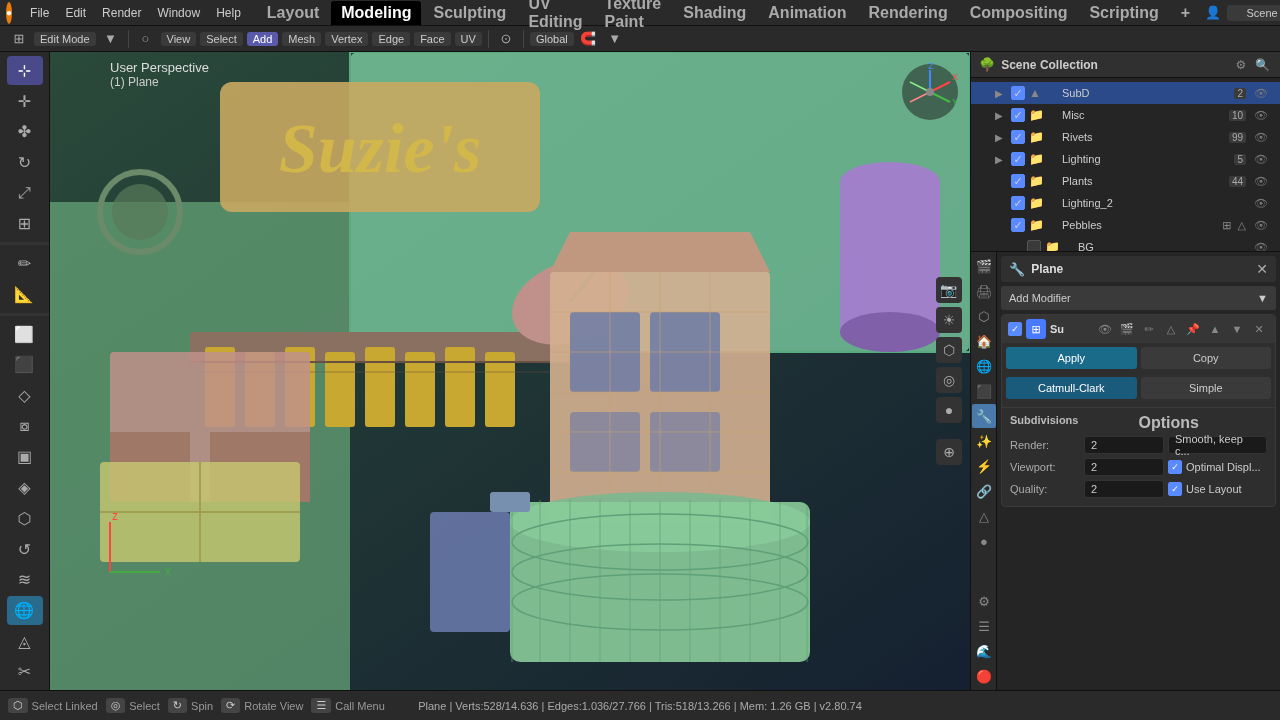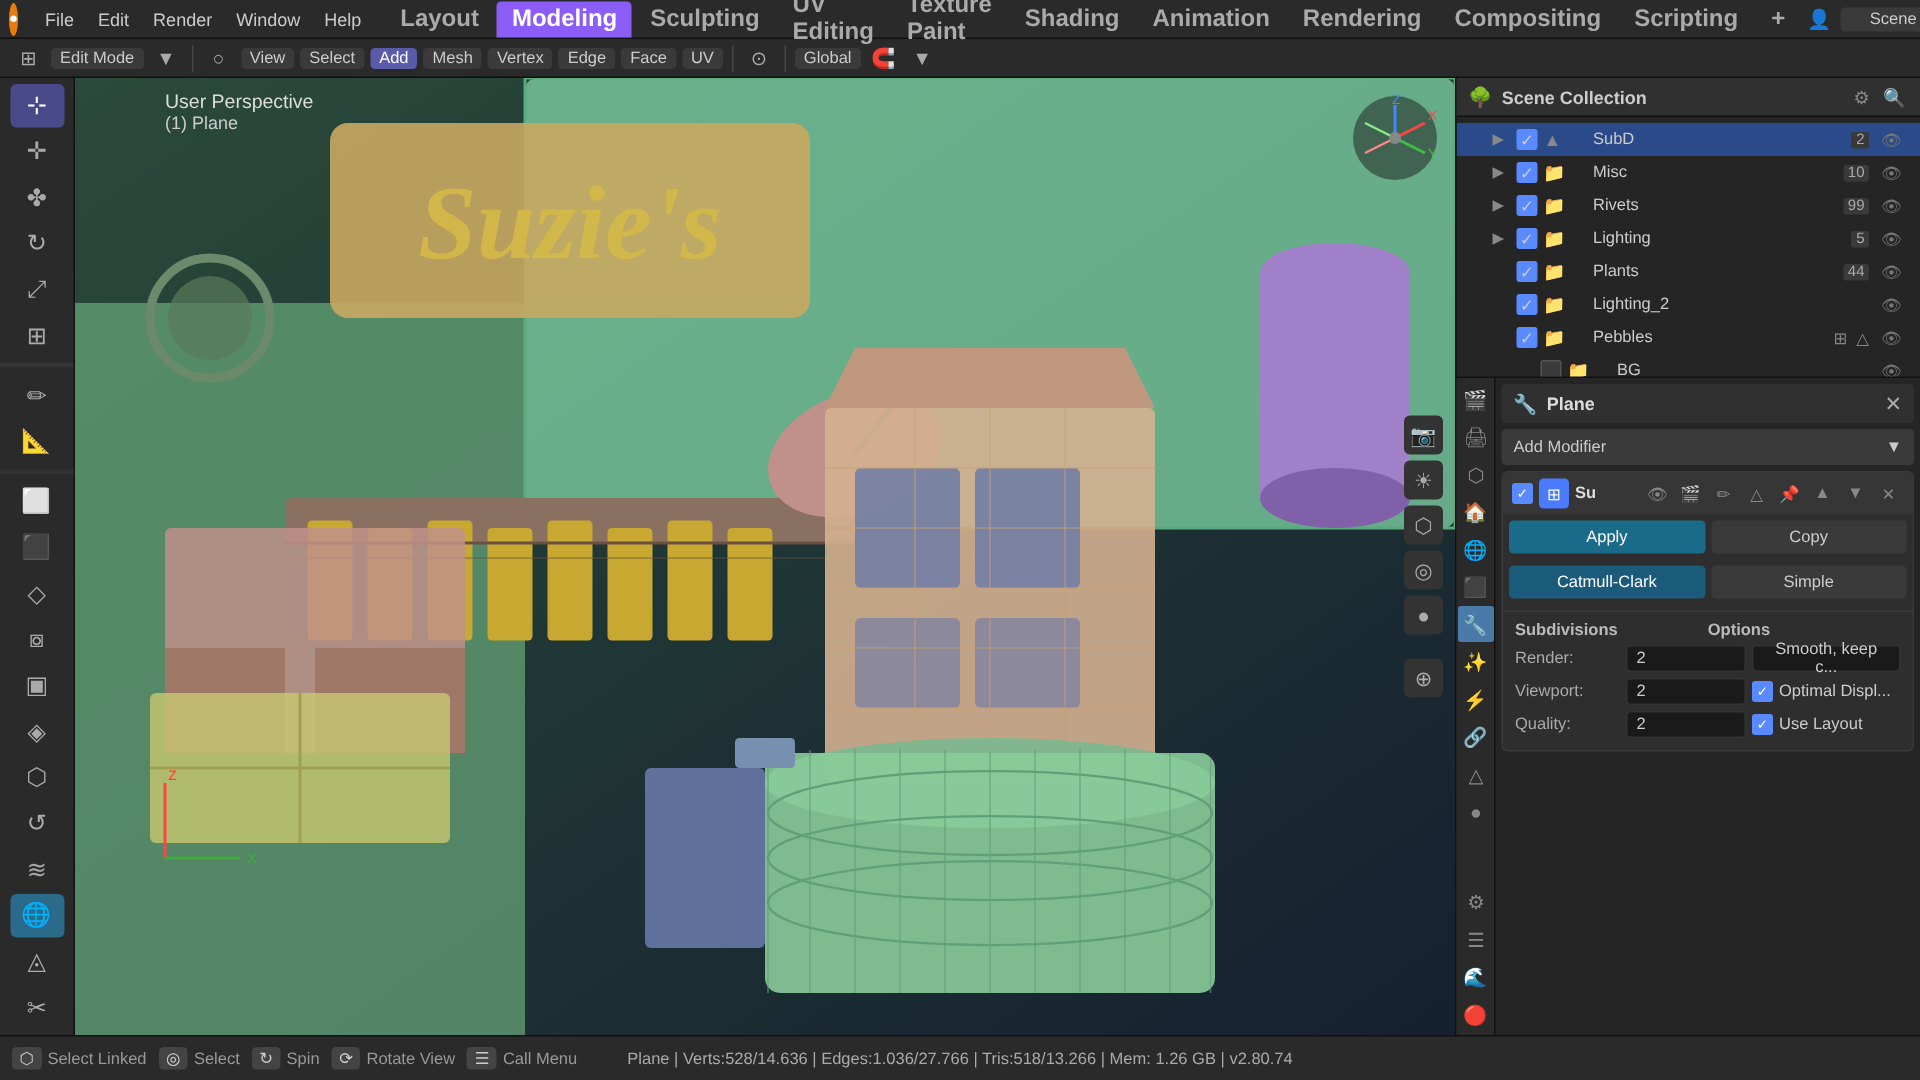--- a/index.html
+++ b/index.html
@@ -55,21 +55,21 @@
     }
     .workspace-tab {
       padding: 3px 10px;
       cursor: pointer;
       color: #aaa;
       font-size: 16px;
       border-radius: 3px 3px 0 0;
       font-weight: bold;
     }
     .workspace-tab.active {
-      background: #8b5cf6;
+      background: #000000;
       color: #fff;
     }
 
     
     .top-menu-right {
       margin-left: auto;
       display: flex;
       align-items: center;
       gap: 4px;
       padding-right: 8px;
@@ -940,27 +940,27 @@
 
           <div class="subdiv-type-row">
             <div class="subdiv-type-btn active">Catmull-Clark</div>
             <div class="subdiv-type-btn">Simple</div>
           </div>
 
           <div class="props-section-divider"></div>
 
           <div style="display:flex; padding: 2px 8px;">
             <div style="flex:1; font-size:11px; color:#bbb; font-weight:bold;">Subdivisions</div>
-            <div style="flex:1; font-size:11px; color:#bbb; font-weight:bold;">Options</div>
+            <div style="flex:1; font-size:16px; color:#bbb; font-weight:bold;">Options</div>
           </div>
 
           <div style="display:flex; align-items:center; height:22px; padding: 0 8px; gap:4px;">
             <div style="width:70px; font-size:11px; color:#aaa;">Render:</div>
             <div class="prop-value" style="width:80px; flex:none;">2</div>
-            <div style="flex:1; font-size:11px; color:#ccc; text-align:center;">
+            <div style="flex:1; font-size:11px; color:#ccc; text-align:left;">
               <div class="prop-value">Smooth, keep c...</div>
             </div>
           </div>
 
           <div style="display:flex; align-items:center; height:22px; padding: 0 8px; gap:4px;">
             <div style="width:70px; font-size:11px; color:#aaa;">Viewport:</div>
             <div class="prop-value" style="width:80px; flex:none;">2</div>
             <div style="flex:1;">
               <div style="display:flex; align-items:center; gap:4px;">
                 <div class="prop-checkbox checked">✓</div>

